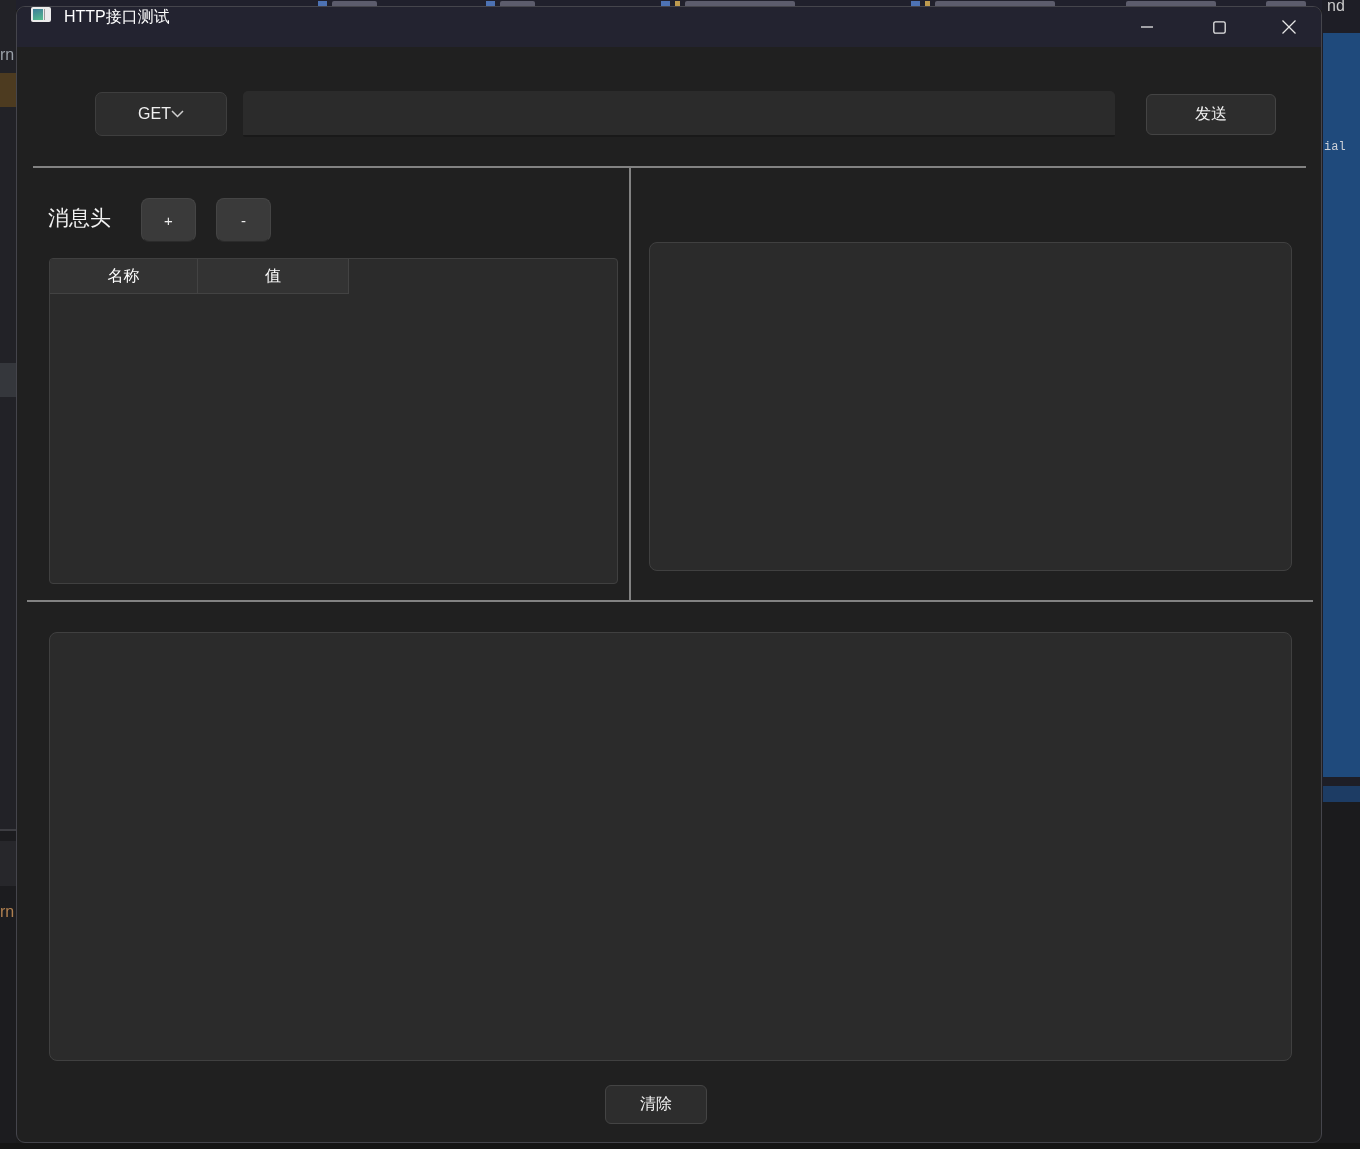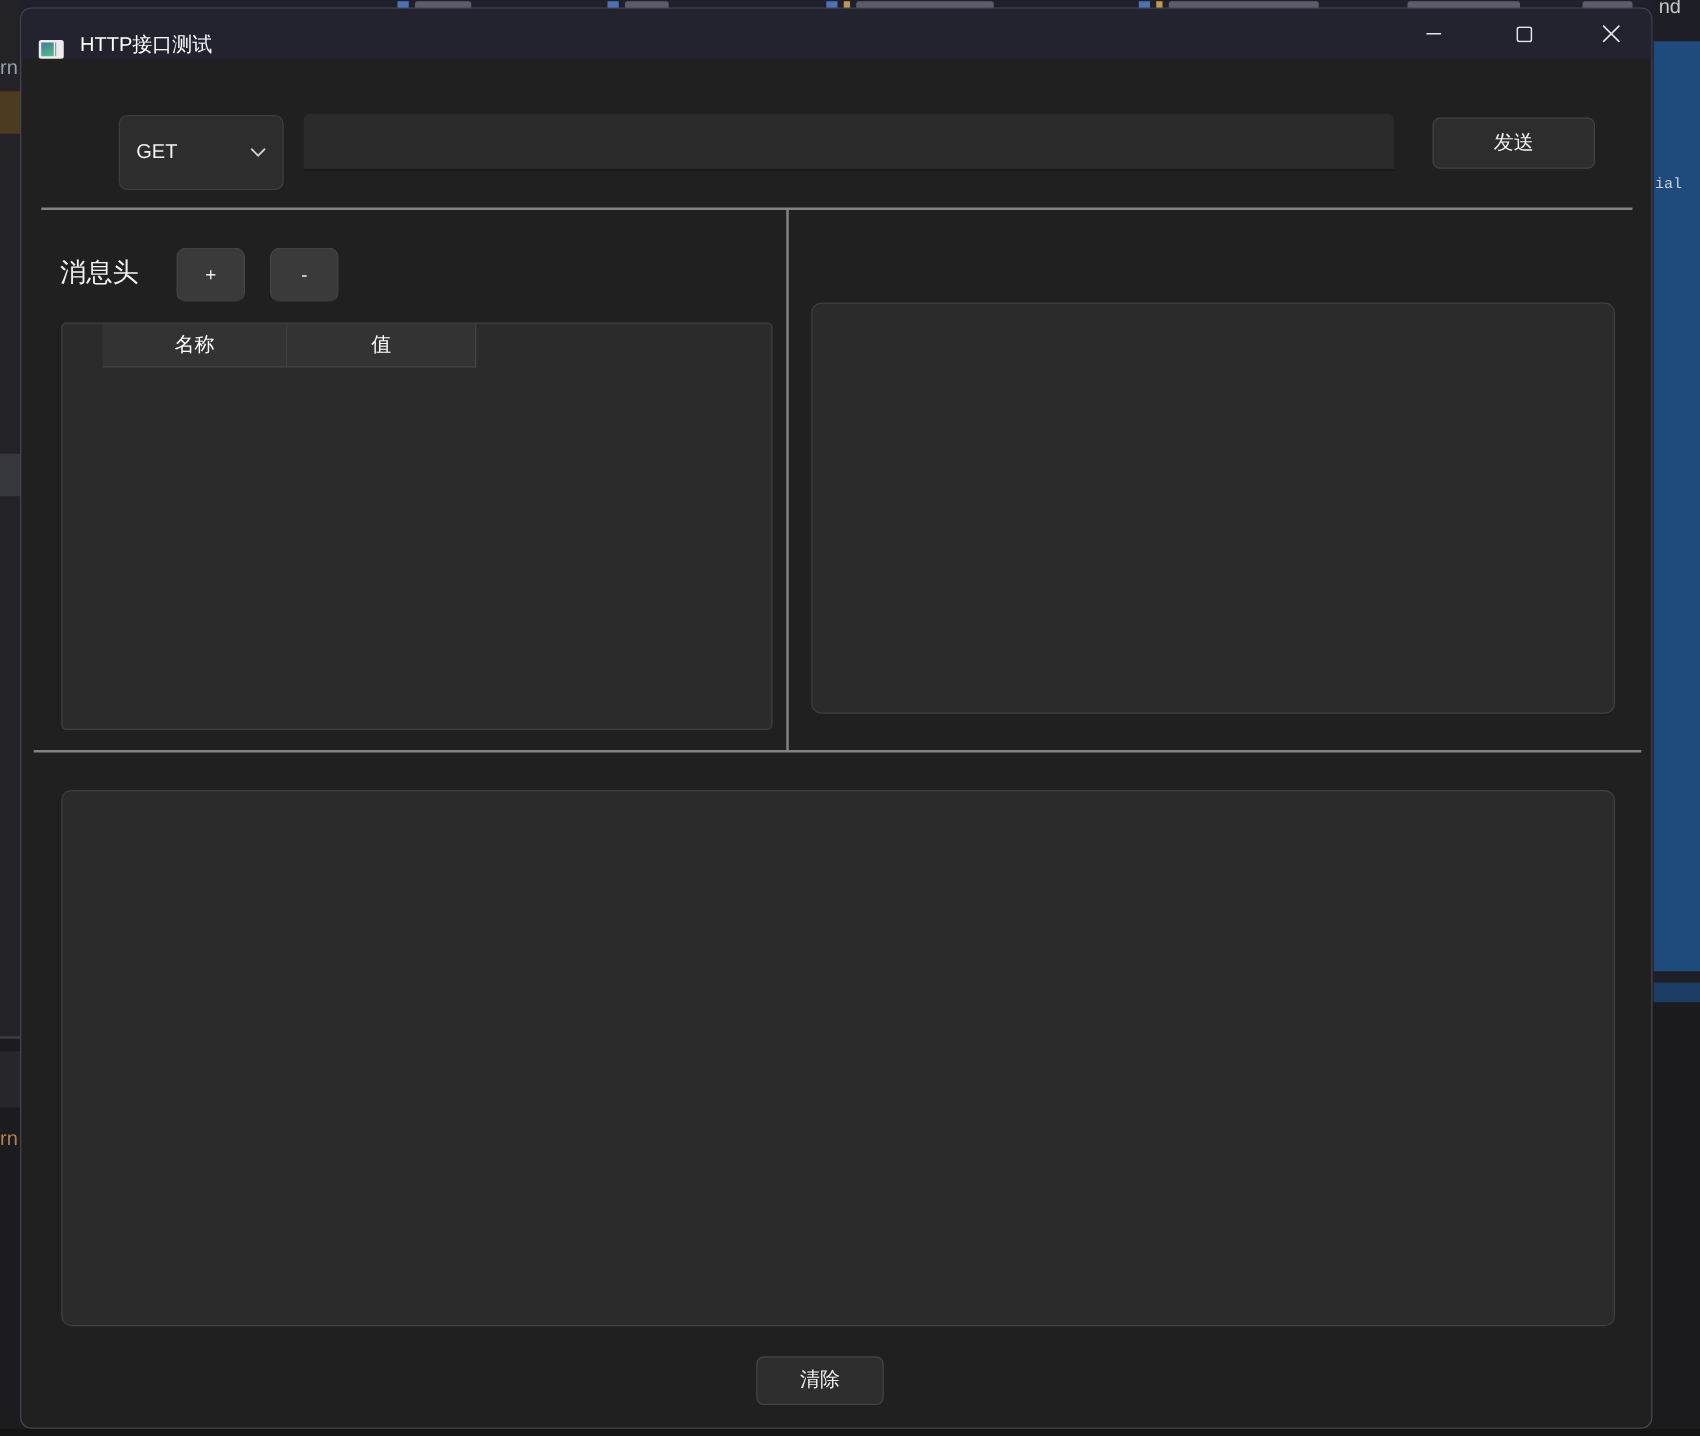--- a/index.html
+++ b/index.html
@@ -30,57 +30,57 @@
   .right-blue-dark { left:1323px; top:786px; width:37px; height:16px; background:#1d3c64; }
   .right-lower     { left:1322px; top:802px; width:38px; height:347px; background:#1b1b1d; }
   .frag-nd         { left:1327px; top:-3px; color:#c9c9c9; font-size:16px; }
   .bottom-strip    { left:0; top:1143px; width:1360px; height:6px; background:#151515; }
 
   
   .window { position:absolute; left:16px; top:6px; width:1306px; height:1137px;
             background:#202020; border:1px solid #45454c; border-radius:9px; }
 
   .titlebar { position:absolute; left:0; top:0; width:100%; height:40px; background:#232330;
-              border-radius:8px 8px 0 0; display:flex; align-items:flex-end; padding-left:14px; }
+              border-radius:8px 8px 0 0; display:flex; align-items:flex-start; padding-left:14px; }
   .app-icon { width:20px; height:15px; background:#ececec; border-radius:2px; position:relative; overflow:hidden; margin-right:13px; }
   .app-icon::before { content:""; position:absolute; left:2px; top:2px; bottom:2px; width:10px;
                       background:linear-gradient(160deg,#3f7d9a,#55bd8d); }
   .app-icon::after  { content:""; position:absolute; left:13px; top:2px; bottom:2px; width:1px; background:#9a9a9a; }
   .win-title { color:#ffffff; font-size:16px; }
   .win-btn { position:absolute; top:0; width:60px; height:40px; background:transparent; border:none;
              display:flex; align-items:center; justify-content:center; cursor:pointer; }
   .win-btn.min  { left:1100px; }
   .win-btn.max  { left:1172px; }
   .win-btn.close{ left:1242px; }
 
   
-  .method-select { position:absolute; left:78px; top:85px; width:132px; height:60px; background:#2d2d2d;
+  .method-select { position:absolute; left:78px; top:85px; width:132px; height:44px; background:#2d2d2d;
                    border:1px solid #3e3e3e; border-radius:7px; display:flex; align-items:center;
-                   justify-content:space-between; padding:0 13px; color:#f0f0f0; font-size:16px; cursor:pointer; }
+                   justify-content:center; padding:0 13px; color:#f0f0f0; font-size:16px; cursor:pointer; }
   .url-input { position:absolute; left:226px; top:84px; width:872px; height:46px; background:#2b2b2b;
                border:none; border-bottom:2px solid #191919; border-radius:5px 5px 2px 2px;
                color:#eeeeee; padding:0 12px; font-size:15px; font-family:"Liberation Sans", sans-serif; }
   .send-btn { position:absolute; left:1129px; top:87px; width:130px; height:41px; background:#2d2d2d;
               border:1px solid #444444; border-radius:6px; color:#f2f2f2; font-size:16px; cursor:pointer; }
 
   
   .hr1 { position:absolute; left:16px; top:159px; width:1273px; height:2px; background:#828282; cursor:row-resize; }
   .hr2 { position:absolute; left:10px; top:593px; width:1286px; height:2px; background:#828282; cursor:row-resize; }
   .vdiv{ position:absolute; left:612px; top:160px; width:2px; height:433px; background:#828282; cursor:col-resize; }
 
   
   .headers-title { position:absolute; left:31px; top:197px; font-size:21px; color:#f2f2f2; }
   .mini-btn { position:absolute; top:191px; width:55px; height:44px; background:#3a3a3a;
               border:1px solid #454545; border-bottom-color:#2b2b2b; border-radius:8px;
               color:#eeeeee; font-size:15px; cursor:pointer; }
   .btn-plus  { left:124px; }
   .btn-minus { left:199px; }
   .headers-table { position:absolute; left:32px; top:251px; width:569px; height:326px; background:#2b2b2b;
                    border:1px solid #404040; border-radius:4px; overflow:hidden; }
-  .th-row { display:flex; height:35px;padding-left:32px; }
+  .th-row { display:flex; height:35px; }
   .th { background:#333333; border-right:1px solid #434343; border-bottom:1px solid #434343;
         color:#ffffff; font-size:16px; display:flex; align-items:center; justify-content:center; }
   .th-name  { width:148px; }
   .th-value { width:151px; }
 
   
   .body-title { position:absolute; left:613px; top:190px; width:692px; text-align:center; font-size:21px; color:#f2f2f2; }
   .darkarea { background:#2b2b2b; border:1px solid #404040; border-radius:8px; resize:none; color:#dddddd;
               font-family:"Liberation Sans", sans-serif; font-size:14px; padding:8px; outline:none; }
   .body-area { position:absolute; left:632px; top:235px; width:643px; height:329px; }

